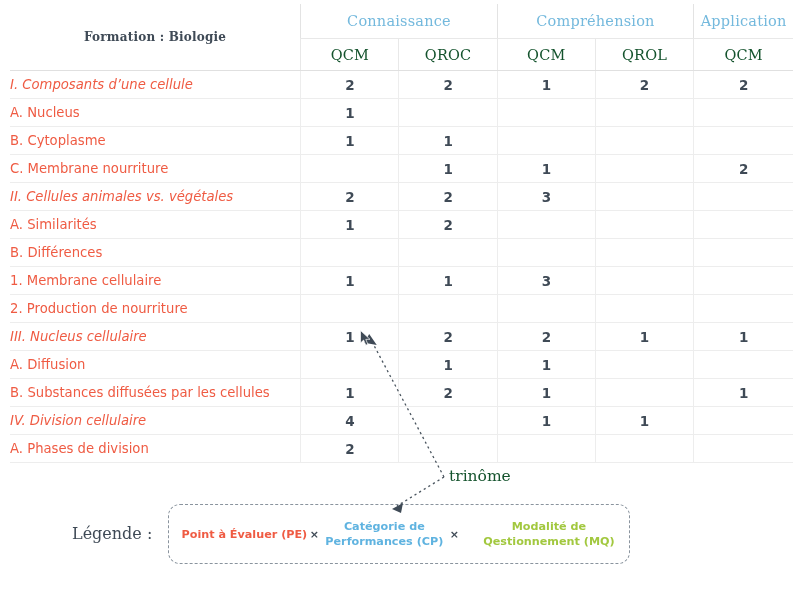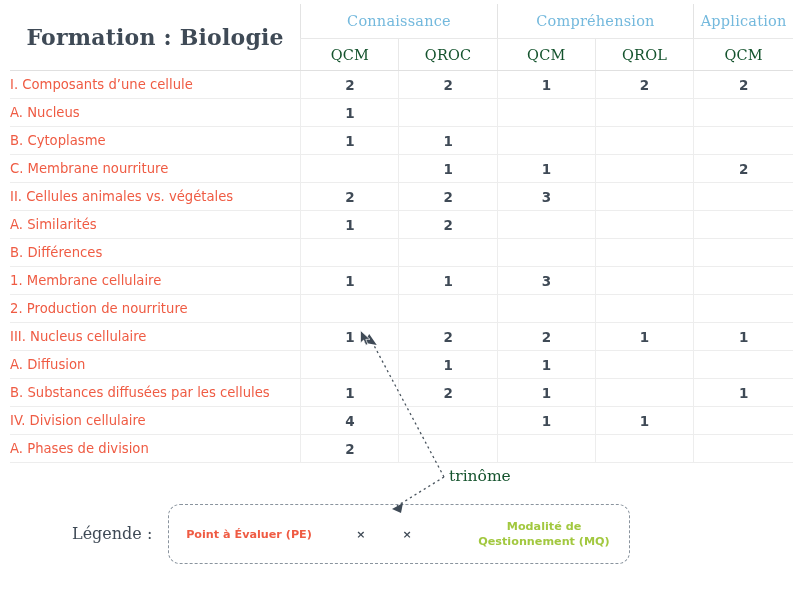--- a/index.html
+++ b/index.html
@@ -44,21 +44,21 @@
     color: #74b9dd;
     text-align: center;
     border-bottom: 1px solid #e8e8e8;
     letter-spacing: .2px;
   }
   .cat-cell.sep-left { border-left: 1px solid #e3e3e3; }
 
   
   .title-cell {
     font-family: "DejaVu Serif", serif;
-    font-size: 22px;
+    font-size: 12px;
     color: #3f4a56;
     text-align: center;
     border-bottom: 1px solid #e0e0e0;
     padding-bottom: 2px;
     letter-spacing: .2px;
   }
 
   
   .mod-cell {
     height: 31px;
@@ -74,21 +74,21 @@
 
   
   #matrix tbody tr { height: 28px; }
   .lbl {
     font-size: 13.2px;
     color: #ef5b43;
     text-align: left;
     white-space: nowrap;
     border-bottom: 1px solid #ededed;
   }
-  .lbl.lvl1 { padding-left: 6px; }
+  .lbl.lvl1 { padding-left: 6px; font-style: italic; }
   .lbl.lvl2 { padding-left: 24px; }
   .lbl.lvl3 { padding-left: 42px; }
 
   .val {
     font-size: 13.5px;
     font-weight: bold;
     color: #3f4a56;
     text-align: center;
     border-bottom: 1px solid #ededed;
     border-left: 1px solid #ededed;
@@ -307,20 +307,21 @@
         <td class="val"></td>
       </tr>
     </tbody>
 </table>
 
 <div id="legend-wrap">
   <div id="legend-label">Légende :</div>
   <div id="legend-box">
     <div class="leg-term leg-pe">Point à Évaluer (PE)</div>
     <div class="leg-times">×</div>
+    <div class="leg-term leg-cp">Catégorie de Performances (CP)</div>
     <div class="leg-times">×</div>
     <div class="leg-term leg-mq">Modalité de Qestionnement (MQ)</div>
   </div>
 </div>
 
 <div id="trinome-label">trinôme</div>
 
 <svg id="anno-svg" viewBox="0 0 801 601">
 
   <path d="M 444,477 L 370,338" stroke="#4a555f" stroke-width="1.3" stroke-dasharray="2.2 3.2" fill="none"></path>

